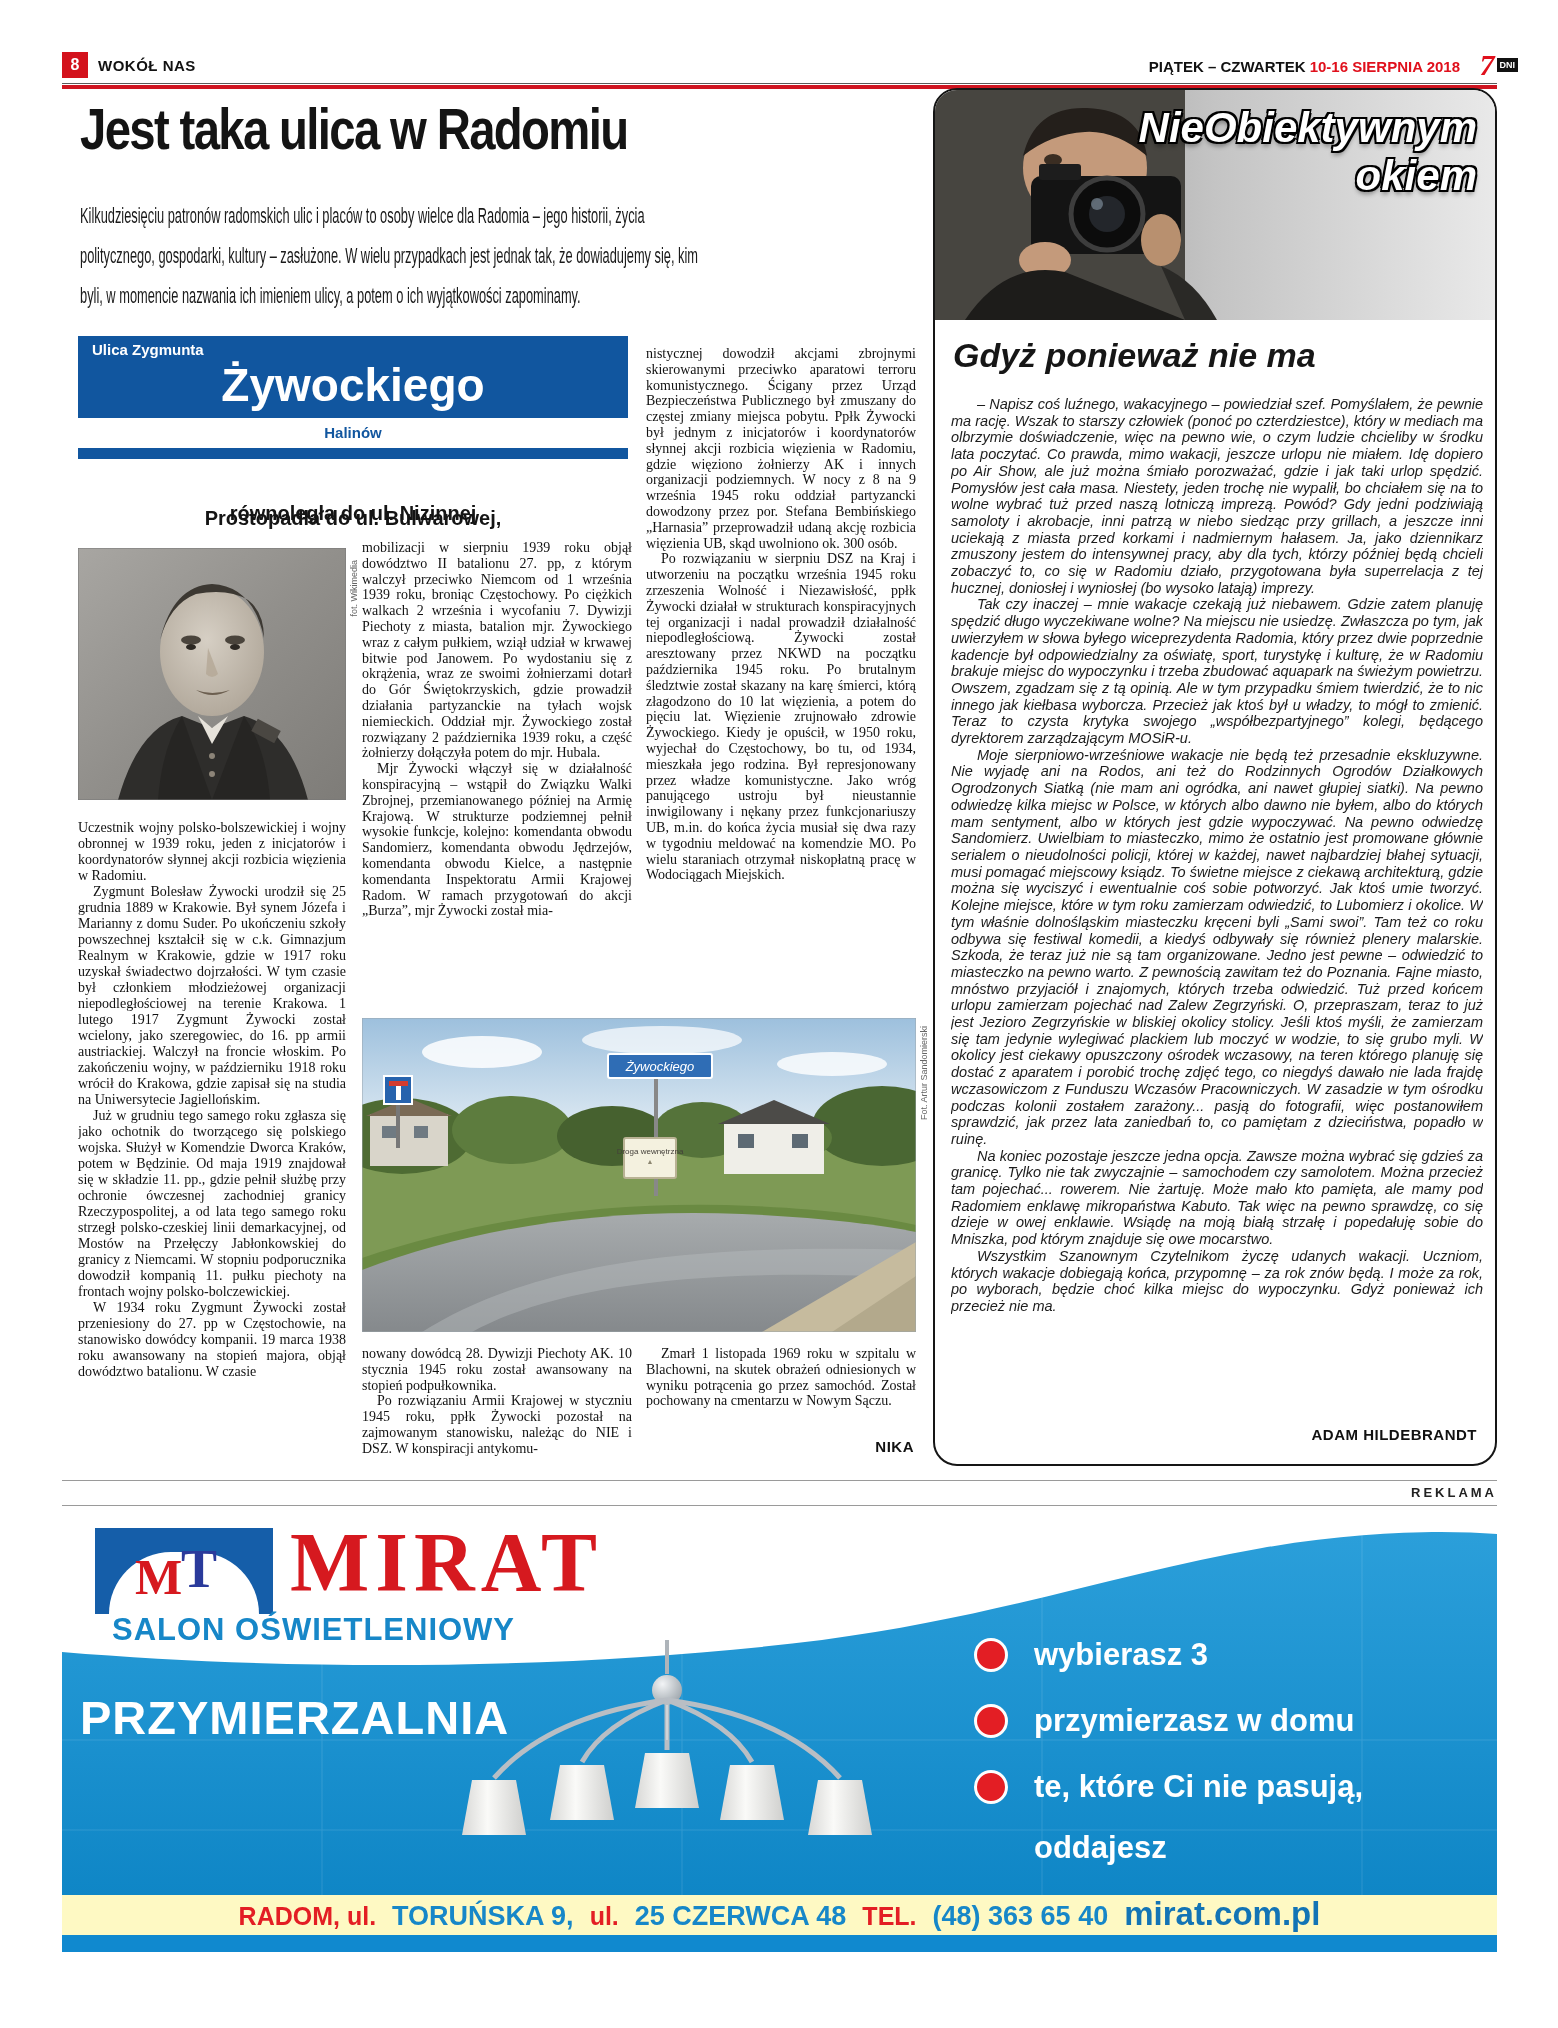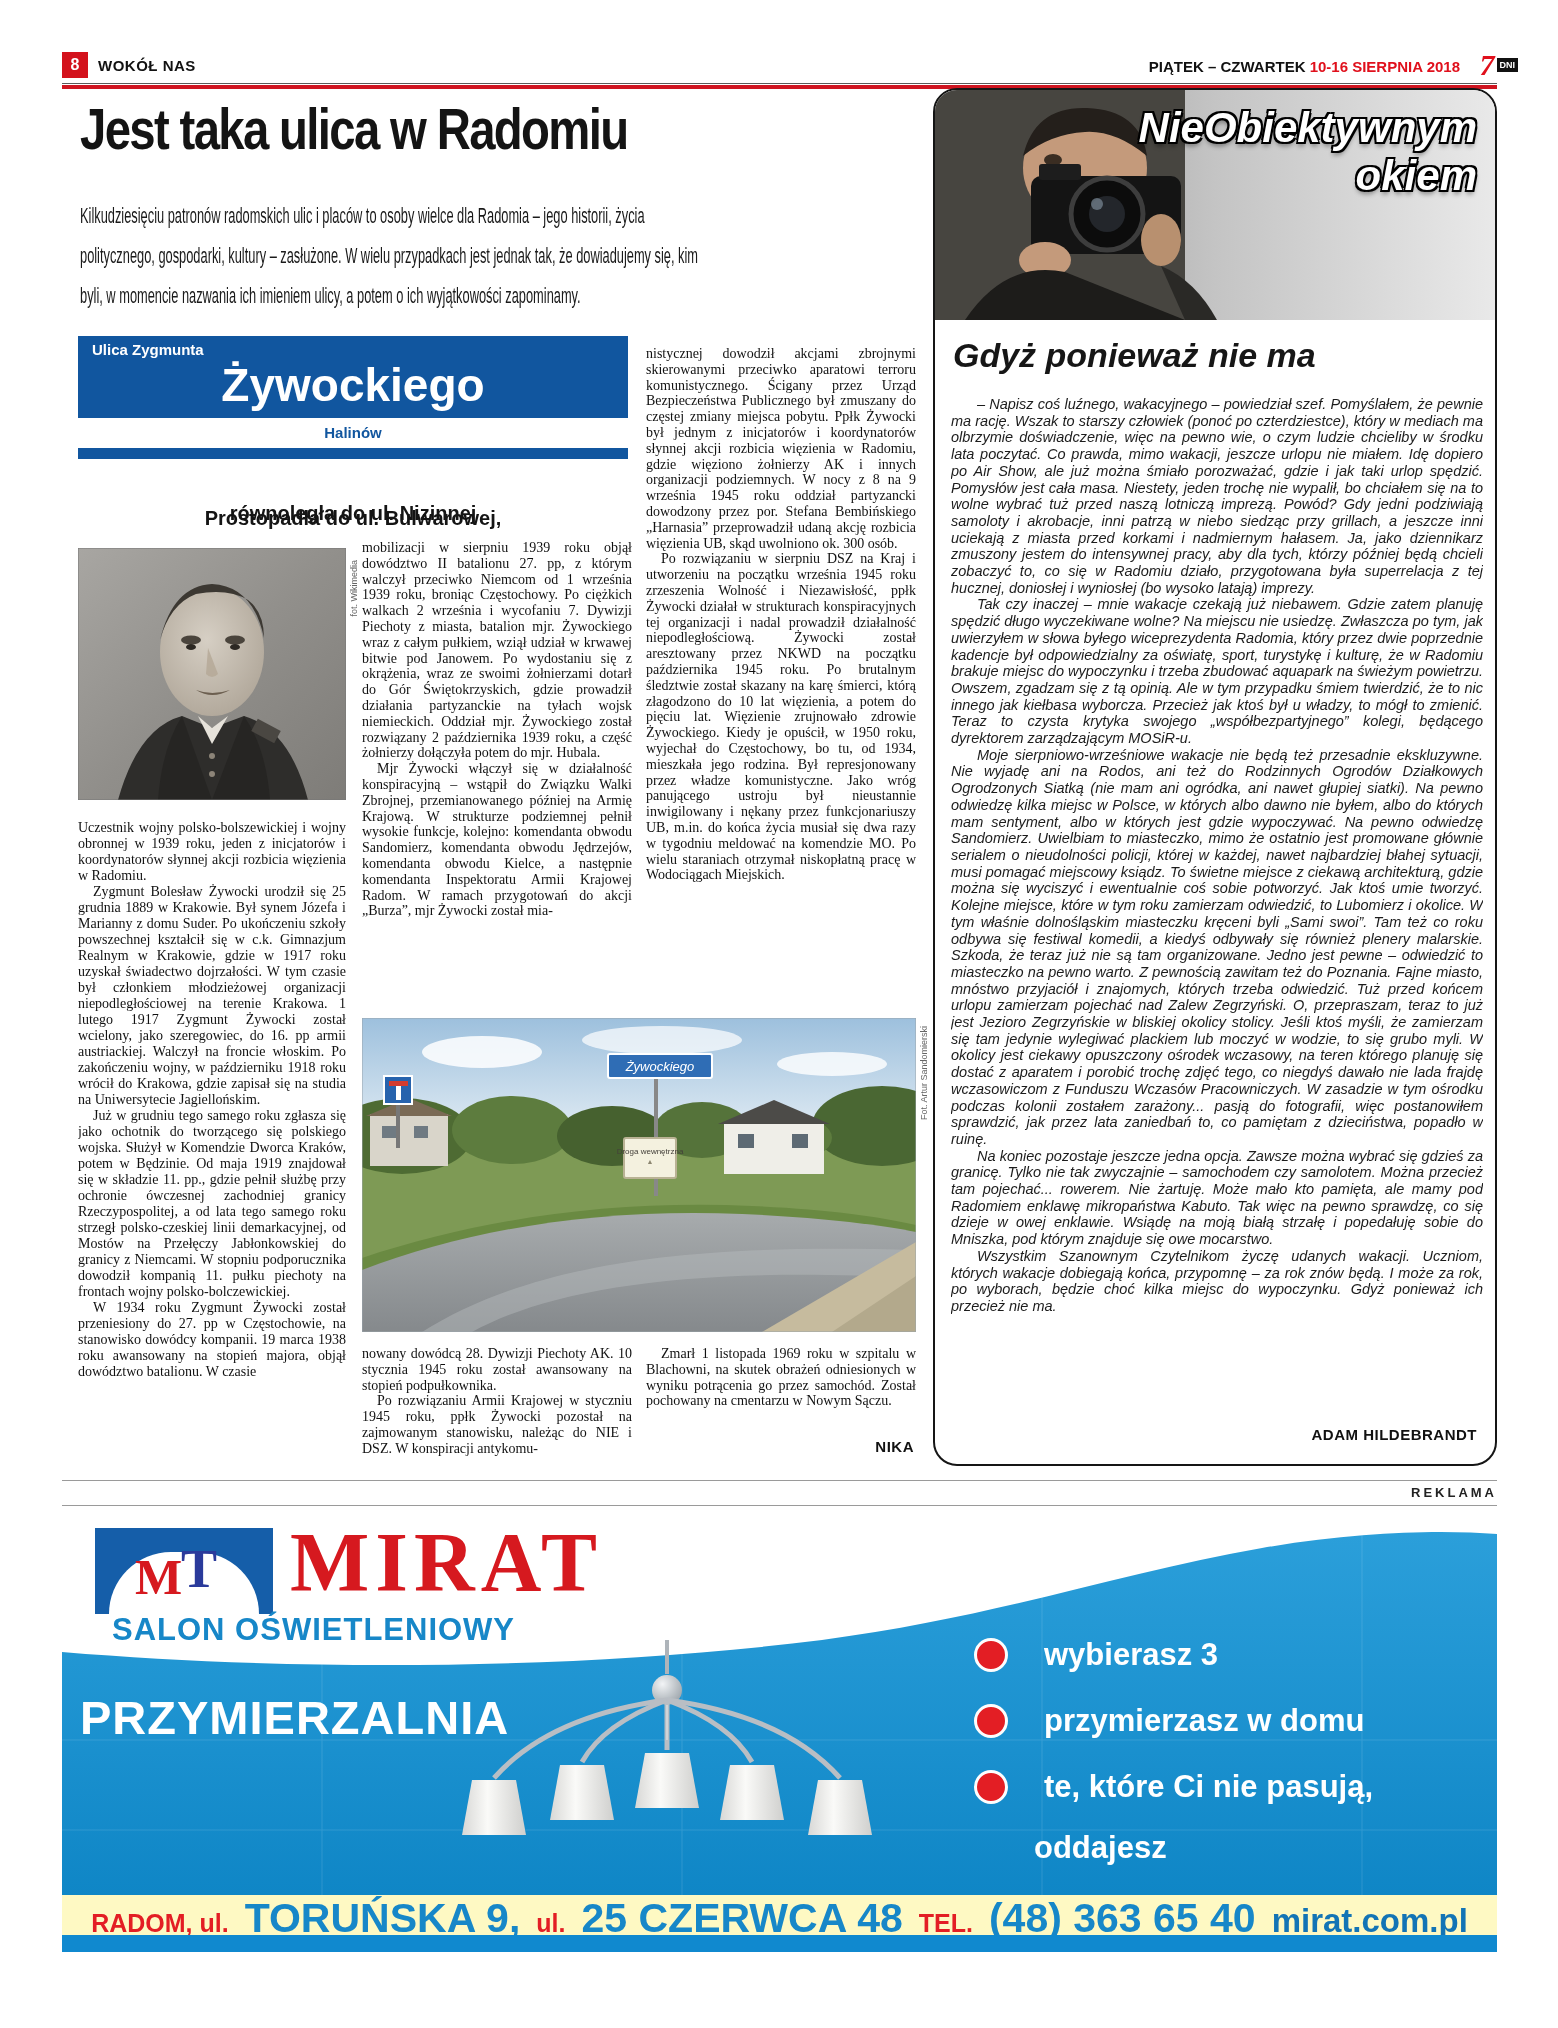--- a/index.html
+++ b/index.html
@@ -70,28 +70,28 @@
   .ad{left:62px;top:1512px;width:1435px;height:440px;background:#fff;overflow:hidden;}
   .ad .logo-box{position:absolute;left:33px;top:16px;width:178px;height:86px;background:#155ea9;}
   .ad .dome{position:absolute;left:14px;bottom:0;width:150px;height:62px;background:#fff;
             border-radius:80px 80px 0 0;}
   .ad .mono-m{position:absolute;left:40px;top:20px;font:bold 50px "Liberation Serif",serif;color:#d6191f;}
   .ad .mono-t{position:absolute;left:86px;top:10px;font:bold 54px "Liberation Serif",serif;color:#2a3a9b;}
   .ad .brand{position:absolute;left:228px;top:2px;font:bold 84px "Liberation Serif",serif;
              color:#d6191f;letter-spacing:6px;}
   .ad .salon{position:absolute;left:50px;top:100px;font-size:31px;font-weight:bold;color:#1787c8;letter-spacing:1px;}
   .ad .bigline{position:absolute;left:18px;color:#fff;font-weight:bold;font-size:47px;letter-spacing:1px;}
-  .ad .bullet-row{position:absolute;display:flex;align-items:center;gap:10px;}
+  .ad .bullet-row{position:absolute;display:flex;align-items:center;}
   .ad .dot{width:34px;height:34px;border-radius:50%;background:#e31e24;border:3px solid #fdfdfd;
            box-sizing:border-box;margin-right:26px;flex:none;}
   .ad .blabel{color:#fff;font-weight:bold;font-size:31px;white-space:nowrap;}
   .ad .addr{position:absolute;left:0;top:383px;width:1435px;height:40px;background:#fef9c3;
             display:flex;align-items:baseline;justify-content:center;gap:16px;white-space:nowrap;}
   .ad .addr .r{color:#e31e24;font-weight:bold;font-size:25px;}
-  .ad .addr .b{color:#1787c8;font-weight:bold;font-size:41px;}
+  .ad .addr .b{color:#1787c8;font-weight:bold;font-size:27px;}
   .ad .addr .site{color:#1374b5;font-weight:bold;font-size:33px;}
   .ad .bluestrip{position:absolute;left:0;top:423px;width:1435px;height:17px;background:#1089cf;}
 </style>
 </head>
 <body>
 
 <div id="page">
 
   <div class="abs pagenum">8</div>
   <div class="abs section">WOKÓŁ NAS</div>

